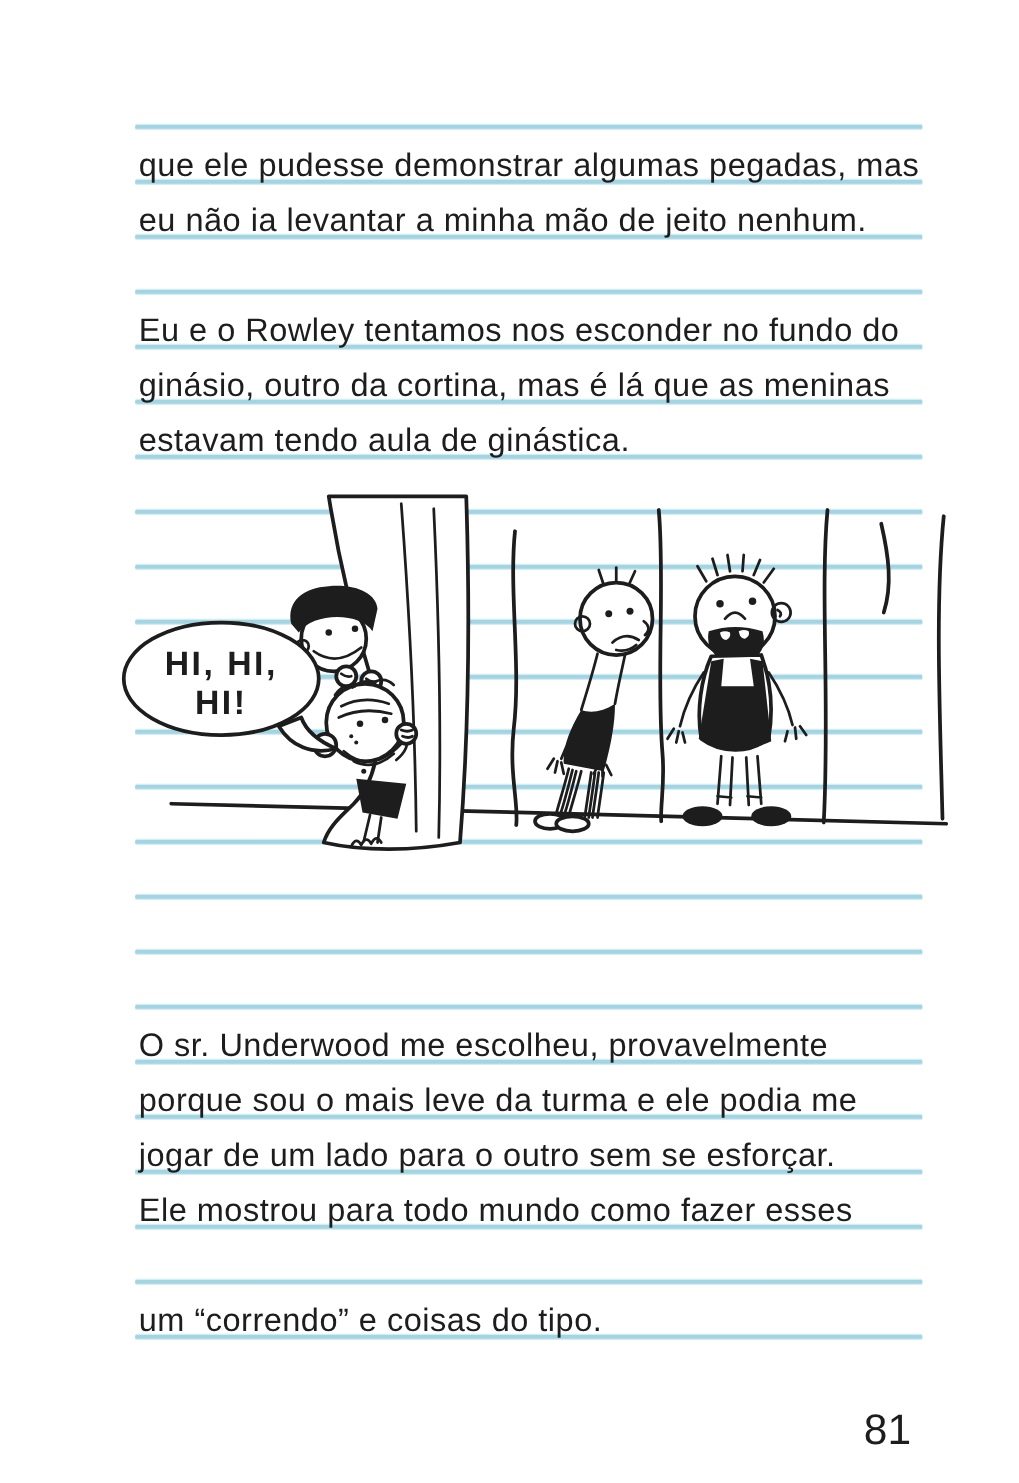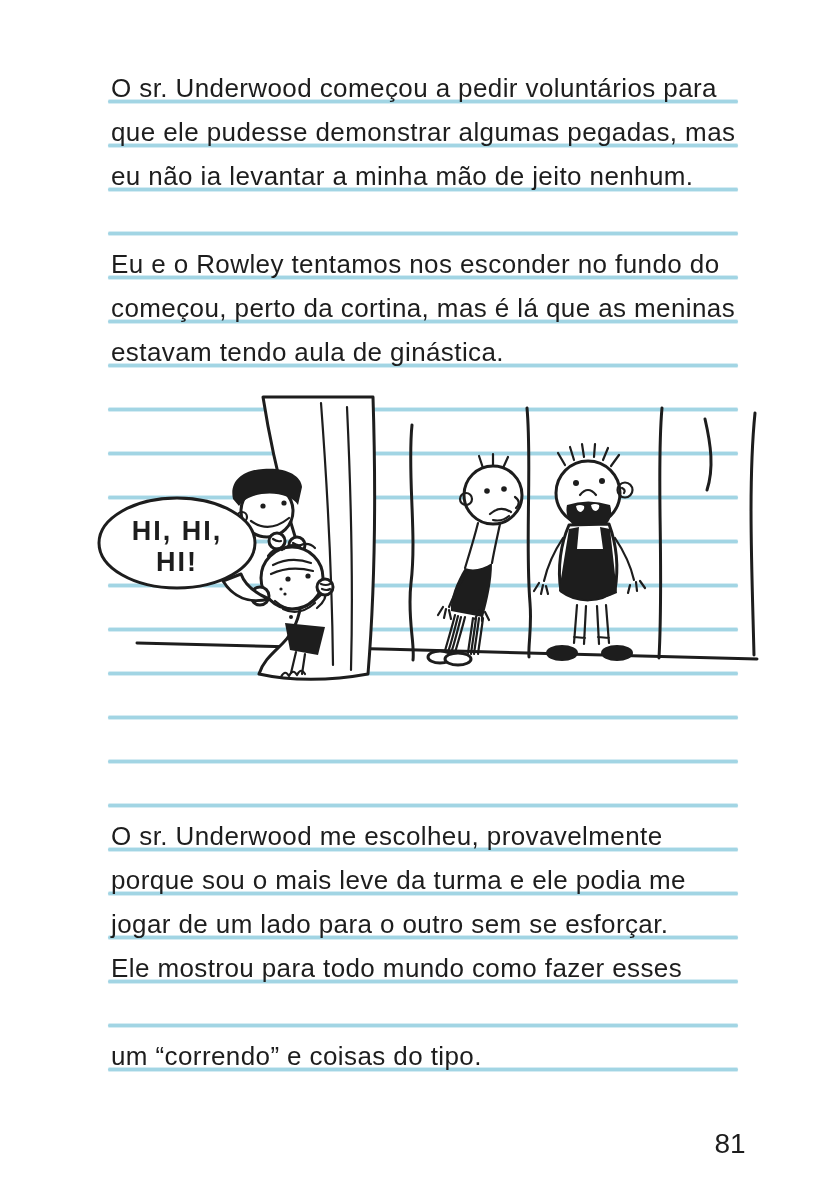--- a/index.html
+++ b/index.html
@@ -22,22 +22,22 @@
   #illustration{position:absolute;left:85px;top:393px;width:678px;height:298px;z-index:2;}
   .ink{stroke:#1d1d1d;stroke-width:3;fill:none;stroke-linecap:round;stroke-linejoin:round;}
   .ink-thin{stroke:#1d1d1d;stroke-width:2.2;fill:none;stroke-linecap:round;stroke-linejoin:round;}
   .fill-ink{fill:#1d1d1d;stroke:none;}
   .fill-white{fill:#ffffff;stroke:#1d1d1d;stroke-width:3;stroke-linecap:round;stroke-linejoin:round;}
   .bubble-text{
     font-family:"Liberation Sans",sans-serif;font-size:27px;font-weight:bold;
     letter-spacing:2px;fill:#1d1d1d;text-anchor:middle;
   }
   .pagenum{
-    position:absolute;left:700px;top:1126px;width:60px;height:36px;line-height:36px;
-    text-align:center;font-size:28px;color:#1d1d1d;z-index:3;
+    position:absolute;left:680px;top:1126px;width:60px;height:36px;line-height:36px;
+    text-align:center;font-size:34px;color:#1d1d1d;z-index:3;
   }
 </style>
 </head>
 <body>
 
 <div class="page">
 
   <div>
       <div class="rule" style="top: 100px; background: rgb(162, 213, 228);"></div>
       <div class="rule" style="top: 144px; background: rgb(162, 213, 228);"></div>
@@ -57,26 +57,25 @@
       <div class="rule" style="top: 760px; background: rgb(162, 213, 228);"></div>
       <div class="rule" style="top: 804px; background: rgb(162, 213, 228);"></div>
       <div class="rule" style="top: 848px; background: rgb(162, 213, 228);"></div>
       <div class="rule" style="top: 892px; background: rgb(162, 213, 228);"></div>
       <div class="rule" style="top: 936px; background: rgb(162, 213, 228);"></div>
       <div class="rule" style="top: 980px; background: rgb(162, 213, 228);"></div>
       <div class="rule" style="top: 1024px; background: rgb(162, 213, 228);"></div>
       <div class="rule" style="top: 1068px; background: rgb(162, 213, 228);"></div>
     </div>
 
-  <div class="textline" style="top:70px">O sr. Underwood começou a pedir voluntários para</div>
   <div class="textline" style="top:158px">eu não ia levantar a minha mão de jeito nenhum.</div>
   <div class="textline" style="top:114px">que ele pudesse demonstrar algumas pegadas, mas</div>
 
   <div class="textline" style="top:246px">Eu e o Rowley tentamos nos esconder no fundo do</div>
-  <div class="textline" style="top:290px">começou, perto da cortina, mas é lá que as meninas</div>
+  <div class="textline" style="top:290px">ginásio, outro da cortina, mas é lá que as meninas</div>
   <div class="textline" style="top:334px">estavam tendo aula de ginástica.</div>
 
   <svg id="illustration" viewBox="0 0 678 298" xmlns="http://www.w3.org/2000/svg">
 
     <path class="ink" d="M52,250 C250,255 500,261 672,266"></path>
 
     <path class="ink" d="M327,32 C322,80 332,140 326,190 C322,225 330,250 328,267"></path>
     <path class="ink" d="M442,15 C447,70 440,150 445,210 C447,235 443,252 444,264"></path>
     <path class="ink" d="M577,15 C571,80 579,170 574,265"></path>
     <path class="ink" d="M620,26 C626,52 629,75 622,97"></path>

